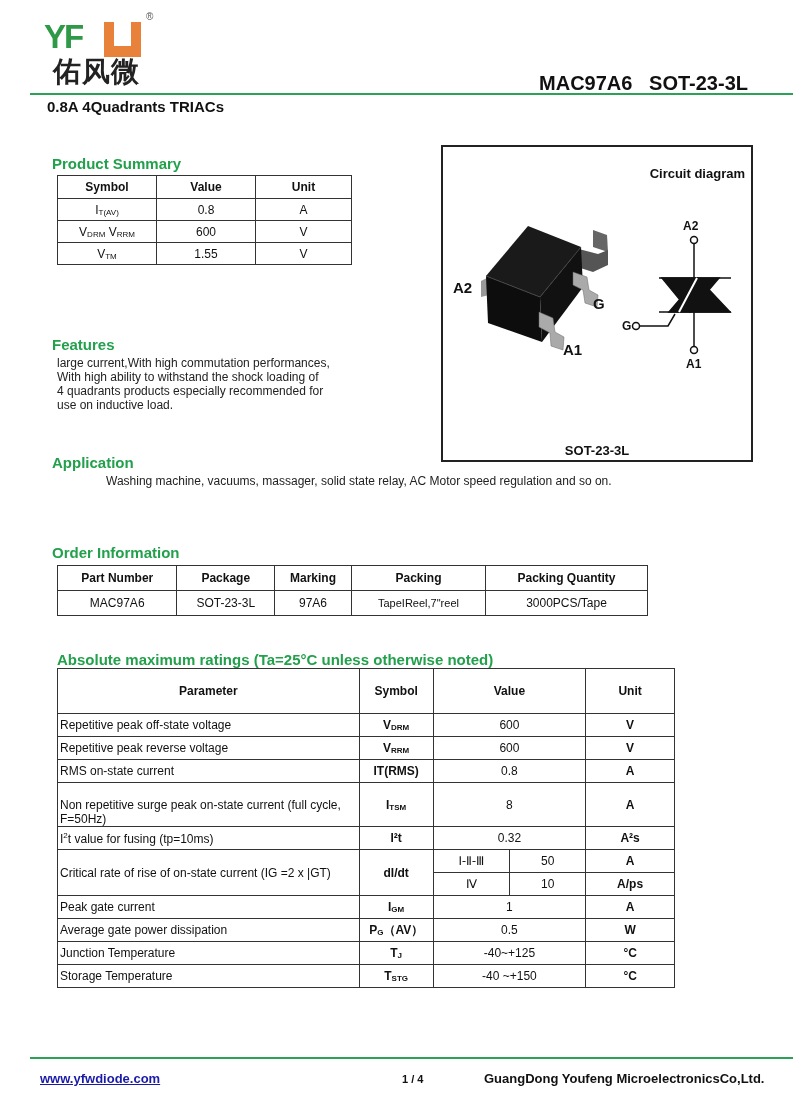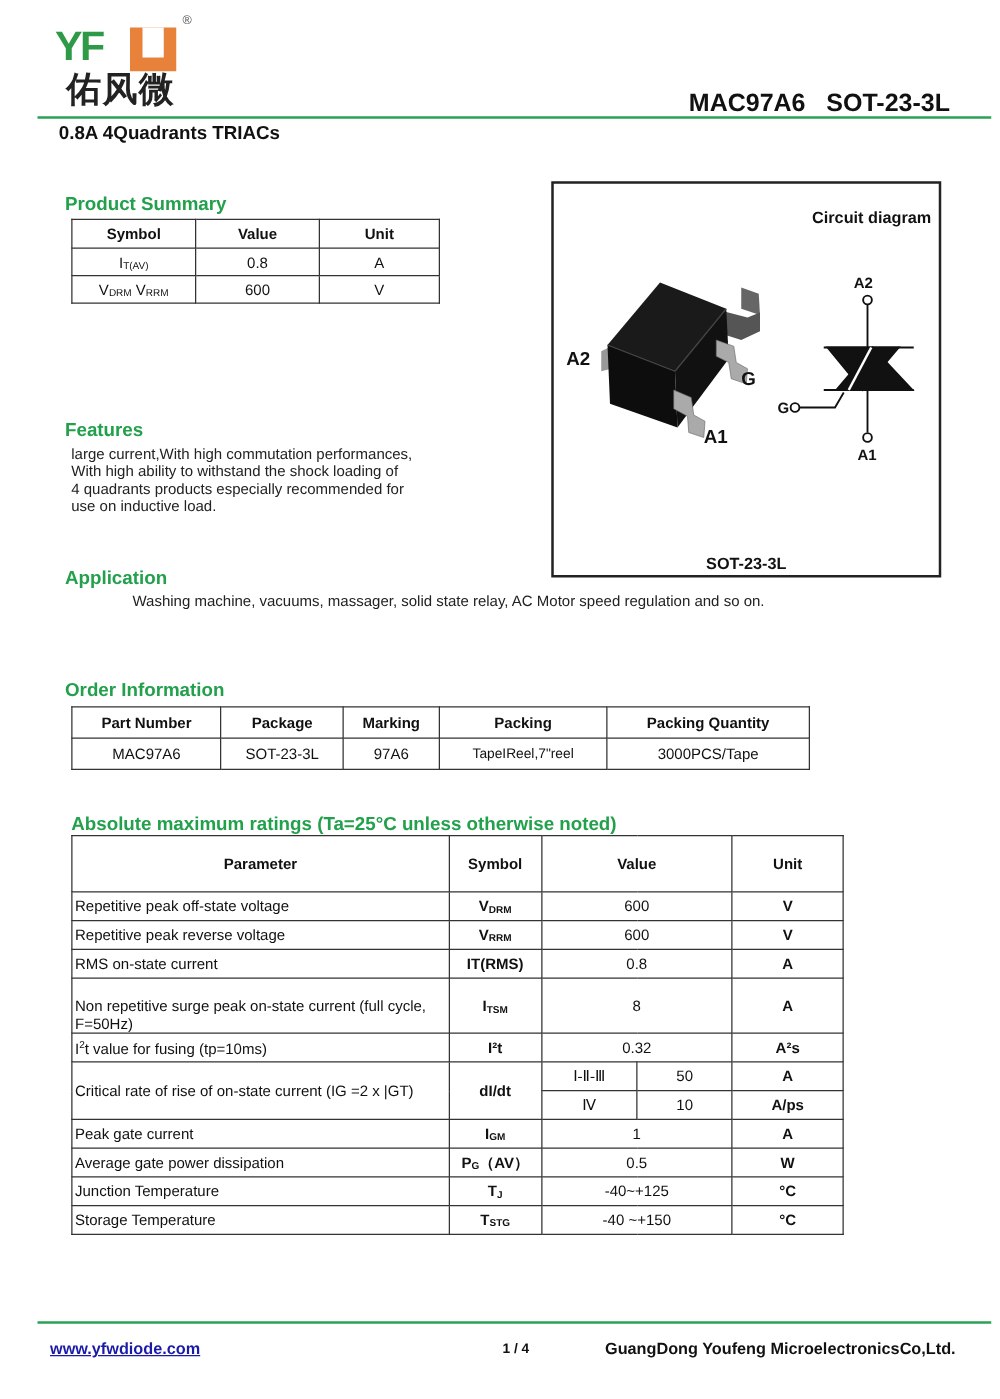--- a/index.html
+++ b/index.html
@@ -4,21 +4,21 @@
 <style>
   html, body { margin:0; padding:0; background:#fff; }
   body { width:800px; height:1119px; position:relative; overflow:hidden; font-family:"Liberation Sans", sans-serif; color:#111; }
   .abs { position:absolute; }
   .green-line { position:absolute; height:2px; background:#2aa155; }
   .logo-yf { position:absolute; left:44px; top:15px; font-family:"Liberation Sans", sans-serif; font-weight:bold; font-size:33px; color:#2e9a47; letter-spacing:-2px; line-height:44px; }
   .logo-u { position:absolute; left:104px; top:22px; width:37px; height:35px; background:#e8813a; }
   .logo-u::after { content:""; position:absolute; left:10px; top:0; width:17px; height:24px; background:#fff; }
   .logo-reg { position:absolute; left:146px; top:11px; font-size:10px; color:#555; }
   .logo-cn { position:absolute; left:53px; top:56px; font-size:28px; font-weight:bold; color:#222; letter-spacing:1px; line-height:32px; font-family:"DejaVu Sans", sans-serif; }
-  .header-title { position:absolute; right:40px; top:72px; font-size:20px; font-weight:bold; white-space:pre;text-align:right; }
+  .header-title { position:absolute; right:52px; top:72px; font-size:20px; font-weight:bold; white-space:pre;text-align:right; }
   .subtitle { position:absolute; left:47px; top:98px; font-size:15px; font-weight:bold; }
   .sec-title { position:absolute; font-size:15px; font-weight:bold; color:#22a04b; }
   .para { position:absolute; font-size:12px; line-height:14px; color:#222; }
   table { border-collapse:collapse; position:absolute; }
   td, th { border:1px solid #333; text-align:center; font-size:12px; padding:0; }
   th { font-weight:bold; }
   sub { font-size:8px; vertical-align:-1px; }
   sup { font-size:8px; }
   .pkg-box { position:absolute; left:441px; top:145px; width:312px; height:317px; border:2px solid #222; box-sizing:border-box; }
   .footer-link { position:absolute; left:40px; top:1071px; font-size:13px; font-weight:bold; color:#1a1aa8; text-decoration:underline; }
@@ -51,20 +51,25 @@
     <th>Unit</th>
   </tr>
   <tr style="height:22px;">
     <td><span>I</span><sub>T(AV)</sub></td>
     <td>0.8</td>
     <td>A</td>
   </tr>
   <tr style="height:22px;">
     <td><span>V</span><sub>DRM</sub><span> V</span><sub>RRM</sub></td>
     <td>600</td>
+    <td>V</td>
+  </tr>
+  <tr style="height:22px;">
+    <td><span>V</span><sub>TM</sub></td>
+    <td>1.55</td>
     <td>V</td>
   </tr>
 </tbody>
   </table>
 
 <div class="sec-title" style="left:52px; top:336px;">Features</div>
 <div class="para" style="left:57px; top:356px;">
   <div>large current,With high commutation performances,</div>
   <div>With high ability to withstand the shock loading of</div>
   <div>4 quadrants products especially recommended for</div>

